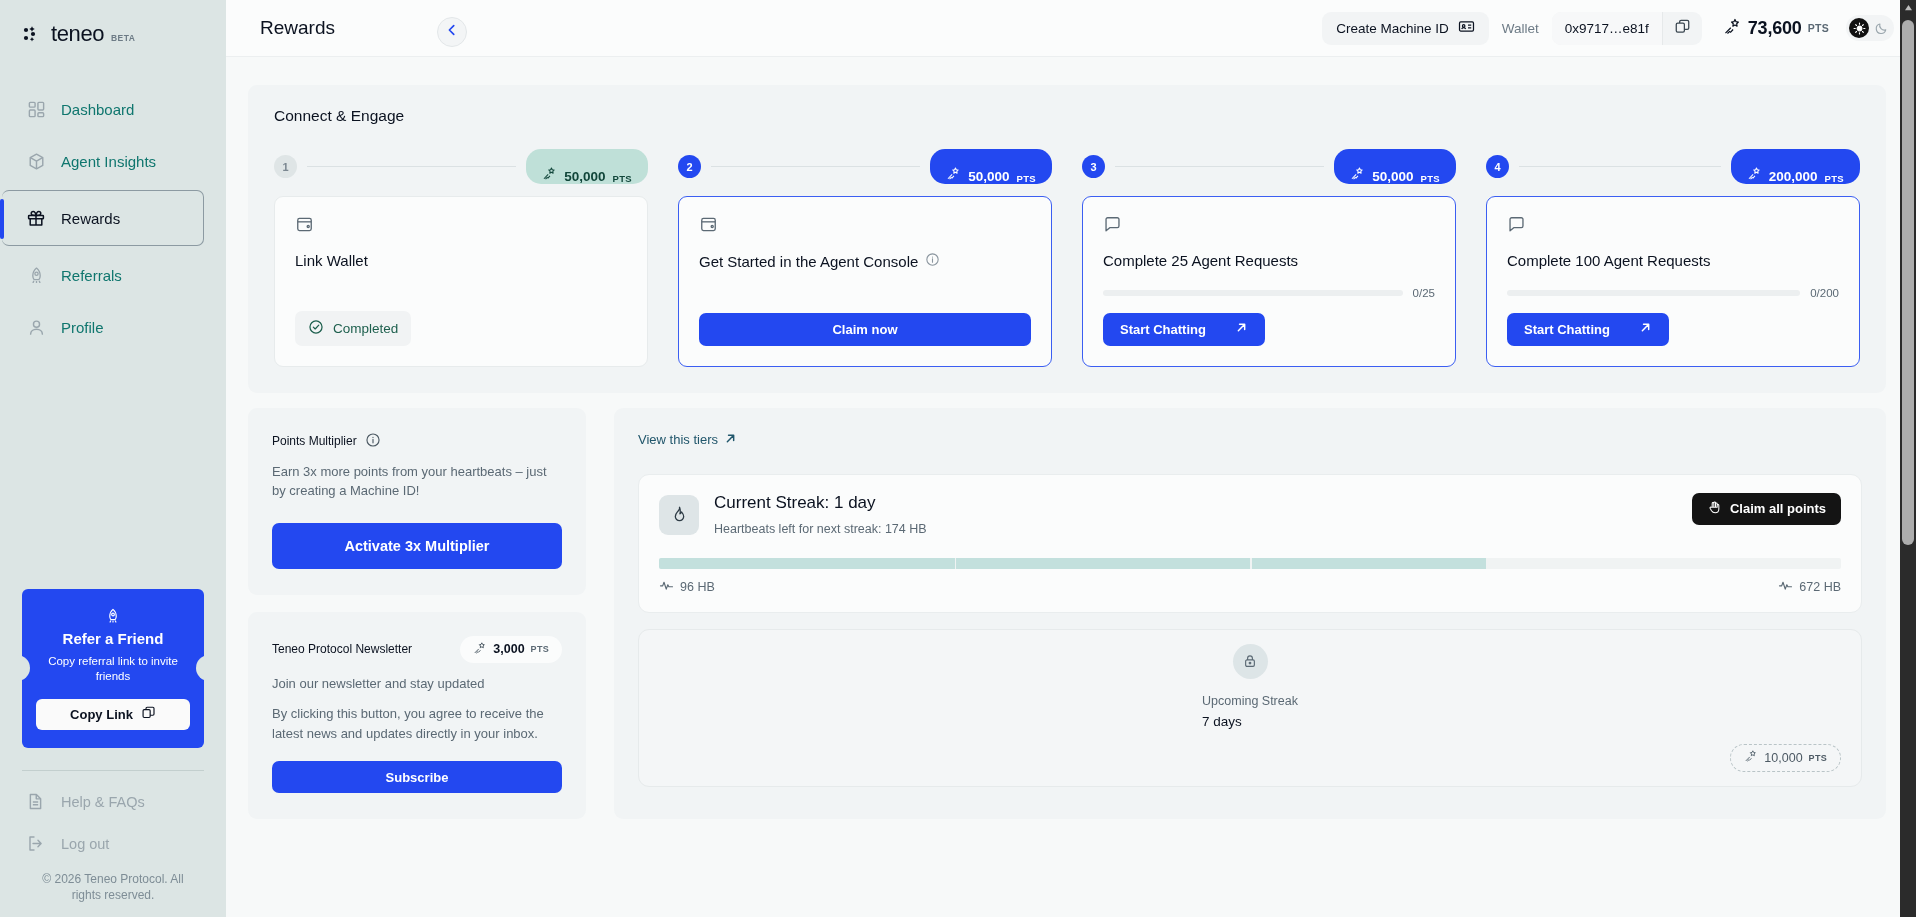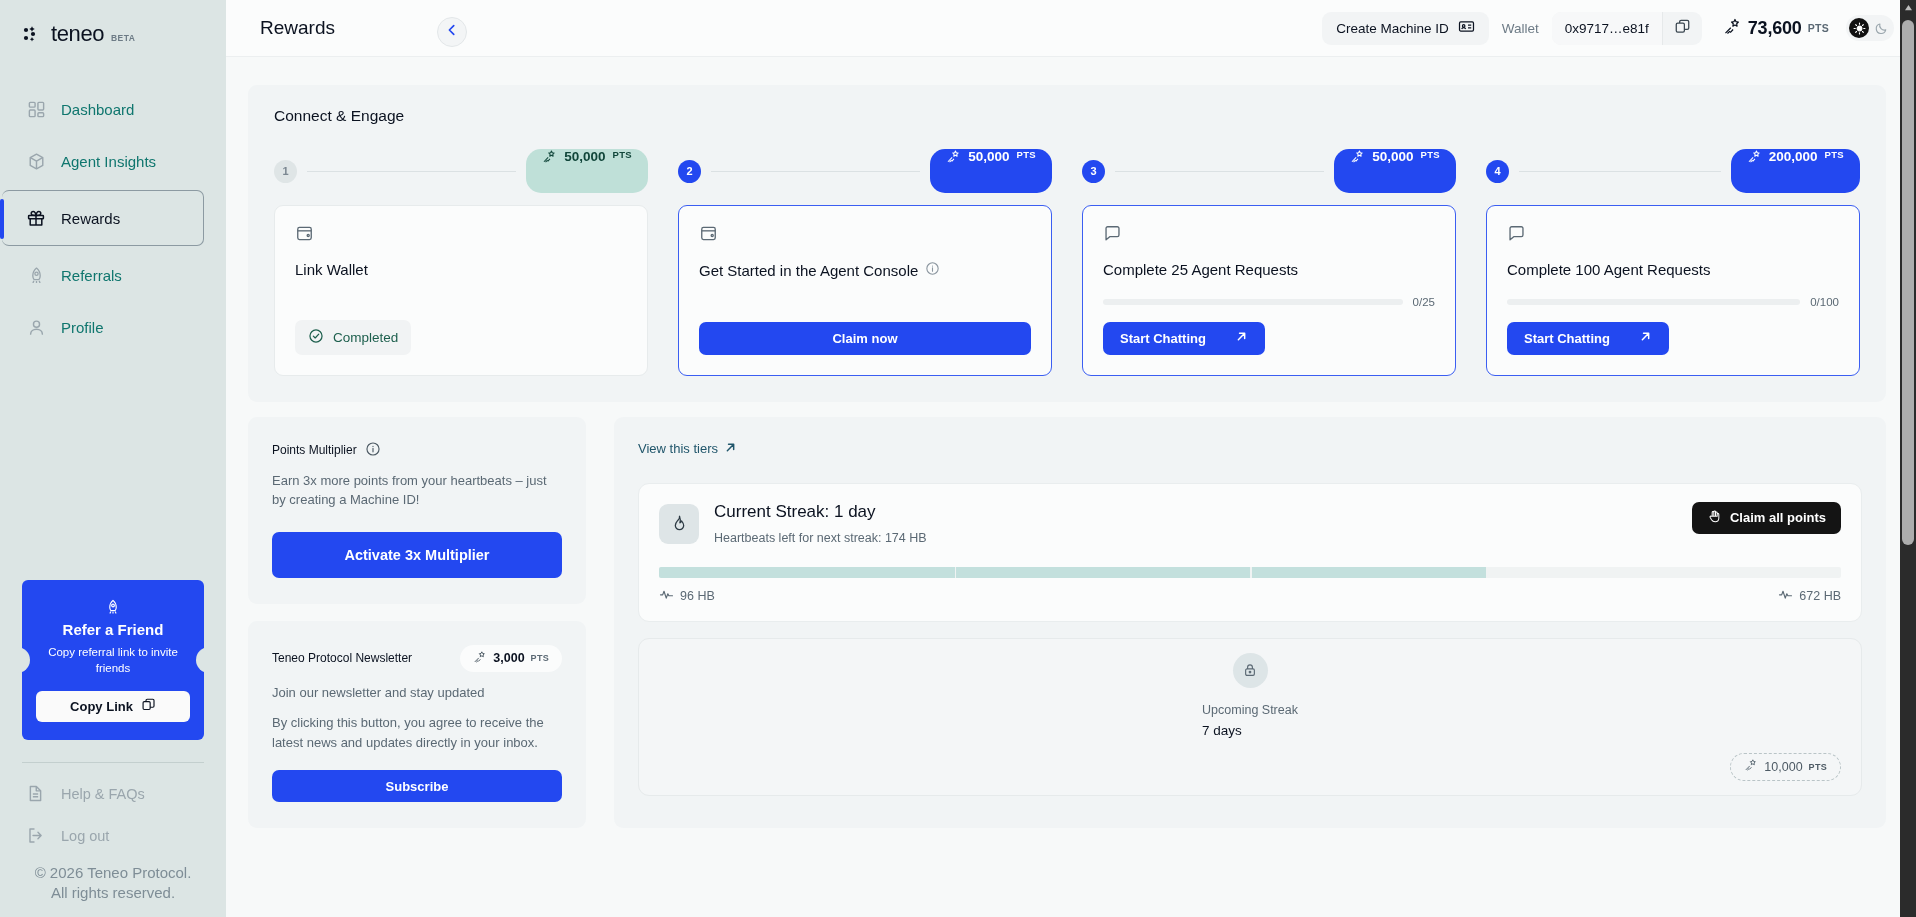--- a/index.html
+++ b/index.html
@@ -142,21 +142,21 @@
     align-items: center;
     gap: 15px;
     padding-left: 26px;
     color: #9aa6ad;
     font-size: 14.5px;
     cursor: pointer;
   }
   .footer-item .nav-ico { width: 20px; height: 20px; flex: 0 0 20px; }
 
   .copyright {
-    font-size: 15px;
+    font-size: 12px;
     color: #7e8d96;
     text-align: center;
     line-height: 1.35;
     padding: 6px 26px 14px;
   }
 
   
   .main {
     flex: 1 1 auto;
     background: #f7f9f9;
@@ -312,24 +312,24 @@
   .step-num.done { background: #dfe5e6; color: #7b8791; }
   .step-num.blue { background: #2348f0; color: #fff; }
   .step-line {
     flex: 1 1 auto;
     height: 1px;
     background: #dbe1e3;
     margin: 0 10px;
   }
   .pts-pill {
     border-radius: 15px;
-    height: 44px;
+    height: 35px;
     padding: 0 16px;
     display: flex;
-    align-items: flex-start;
+    align-items: flex-end;
     gap: 7px;
     font-size: 13.5px;
     font-weight: 700;
     white-space: nowrap;
   }
   .pts-pill.mint { background: #bfe0d8; color: #11463a; }
   .pts-pill.blue { background: #2348f0; color: #fff; }
   .pts-pill .u { font-size: 9.5px; font-weight: 700; letter-spacing: 0.3px; }
 
   .cards-row {
@@ -950,21 +950,21 @@
             <span class="task-ico">
               <svg width="19" height="19" viewBox="0 0 20 20" fill="none" stroke="#5b6974" stroke-width="1.4" stroke-linejoin="round">
                 <path d="M3.2 4.6a1.7 1.7 0 011.7-1.7h10.2a1.7 1.7 0 011.7 1.7v7a1.7 1.7 0 01-1.7 1.7H7.1l-3.9 3.4z"></path>
               </svg>
             </span>
             <div class="task-title">
               <span>Complete 100 Agent Requests</span>
             </div>
             <div class="progress-row">
               <div class="progress-track"></div>
-              <span class="progress-label">0/100</span>
+              <span class="progress-label">0/200</span>
             </div>
             <button class="btn-primary auto">
               <span>Start Chatting</span>
               <span>
                 <svg width="13" height="13" viewBox="0 0 14 14" fill="none" stroke="#ffffff" stroke-width="1.6" stroke-linecap="round" stroke-linejoin="round">
                   <path d="M3.6 10.4L10.4 3.6M4.9 3.6h5.5v5.5"></path>
                 </svg>
               </span>
             </button>
           </div>

